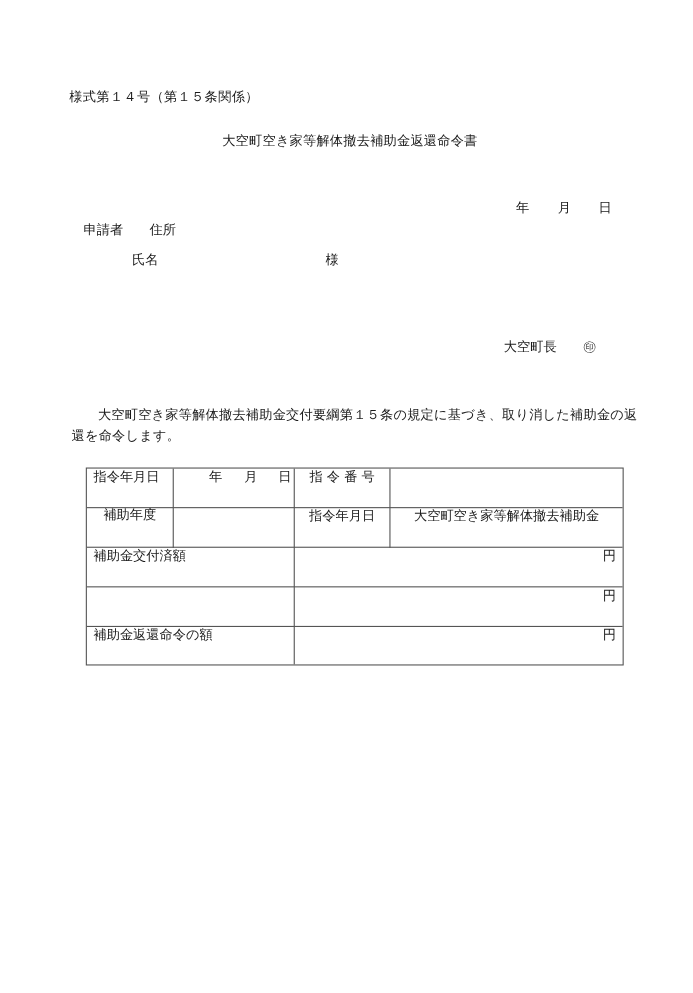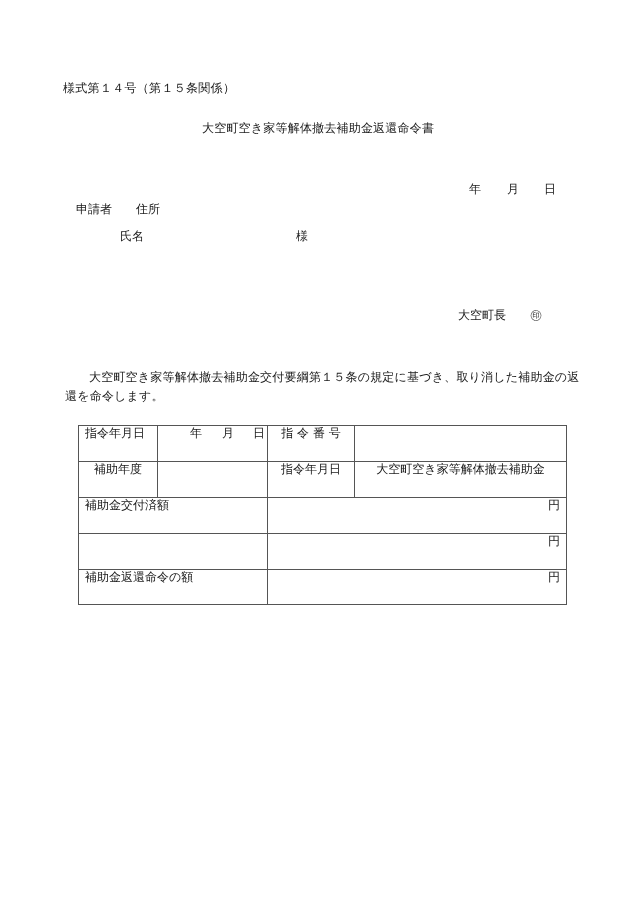--- a/index.html
+++ b/index.html
@@ -113,21 +113,21 @@
     <span style="position:absolute; left:64px;">月</span>
     <span style="position:absolute; left:95px;">日</span>
   </div>
   <div class="cell" style="left:189px; top:0; width:86px; height:35px; justify-content:center;">
     <span>指 令 番 号</span>
   </div>
   <div class="cell" style="left:276px; top:0; width:211px; height:35px;">
     <span></span>
   </div>
 
-  <div class="cell" style="left:0; top:36px; width:78px; height:35px; justify-content:center;">
+  <div class="cell" style="left:0; top:36px; width:78px; height:35px; justify-content:center;font-family:Liberation Mono, monospace;">
     <span>補助年度</span>
   </div>
   <div class="cell" style="left:189px; top:36px; width:86px; height:35px; justify-content:center;">
     <span>指令年月日</span>
   </div>
   <div class="cell" style="left:276px; top:36px; width:211px; height:35px; justify-content:center;">
     <span>大空町空き家等解体撤去補助金</span>
   </div>
 
   <div class="cell" style="left:0; top:72px; width:188px; height:35px; padding-left:6px;">

